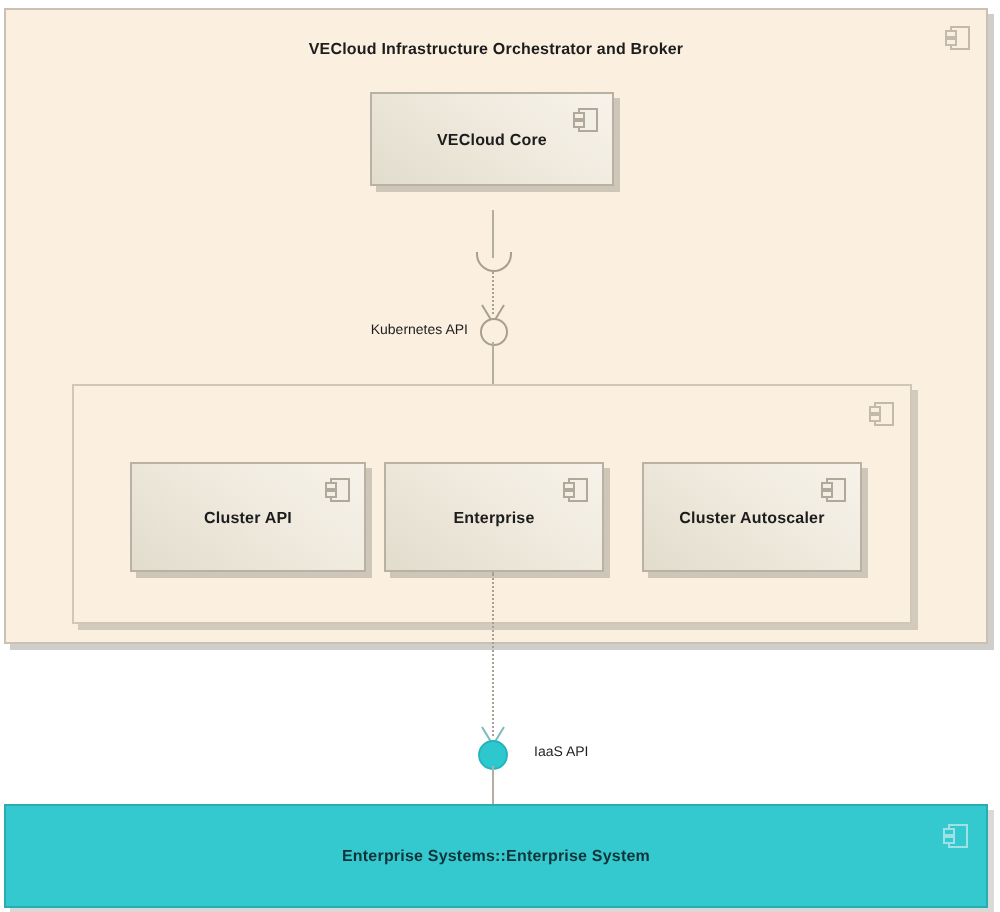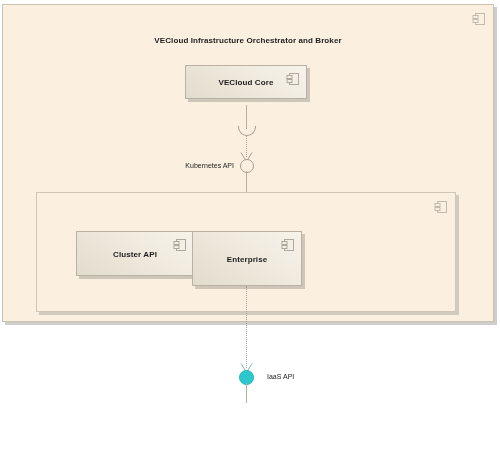--- a/index.html
+++ b/index.html
@@ -50,26 +50,26 @@
   }
 
   .component-box {
     background: linear-gradient(215deg, #f7f3ea 0%, #efe9dd 48%, #e2dccd 100%);
     border: 1px solid #b9b2a4;
     box-shadow: 3px 3px 0 0 rgba(150,146,138,0.45);
   }
 
   .vecloud-core {
     left: 185px;
-    top: 65px;
+    top: 46px;
     width: 122px;
-    height: 34px;
-  }
-
-  .sub-comp-1 { left: 76px;  top: 231px; width: 118px; height: 45px; padding-left: 32px; }
+    height: 47px;
+  }
+
+  .sub-comp-1 { left: 65px;  top: 231px; width: 118px; height: 55px; padding-left: 32px; }
   .sub-comp-2 { left: 192px; top: 231px; width: 110px; height: 55px; }
   .sub-comp-3 { left: 321px; top: 231px; width: 110px; height: 55px; }
 
   .enterprise-box {
     left: 2px;
     top: 402px;
     width: 492px;
     height: 52px;
     background: #33c9ce;
     border: 1px solid #2aadb2;
@@ -80,21 +80,21 @@
   .pkg-title {
     position: absolute;
     left: 0;
     right: 0;
     text-align: center;
     font-size: 8px;
     font-weight: bold;
     color: #1d1d1d;
     letter-spacing: 0.1px;
   }
-  .outer-package > .pkg-title { top: 15px; margin-top: 16px; }
+  .outer-package > .pkg-title { top: 15px; }
   .inner-package > .pkg-title { top: 16px; }
 
   .box-title {
     position: absolute;
     left: 0;
     right: 0;
     top: 50%;
     transform: translateY(-50%);
     text-align: center;
     font-size: 8px;
@@ -262,32 +262,54 @@
     <div class="box-title">Enterprise</div>
     <span class="comp-icon icon-tr-box">
       <svg width="14" height="14" viewBox="0 0 14 14">
         <rect x="3.5" y="1.5" width="9" height="11" fill="#f3efe5" stroke="#b0a99b" stroke-width="1"></rect>
         <rect x="1" y="3.5" width="5" height="3" fill="#f3efe5" stroke="#b0a99b" stroke-width="1"></rect>
         <rect x="1" y="7.5" width="5" height="3" fill="#f3efe5" stroke="#b0a99b" stroke-width="1"></rect>
       </svg>
     </span>
   </div>
 
+  <div class="uml-box component-box sub-comp-3">
+    <div class="box-title">Cluster Autoscaler</div>
+    <span class="comp-icon icon-tr-box">
+      <svg width="14" height="14" viewBox="0 0 14 14">
+        <rect x="3.5" y="1.5" width="9" height="11" fill="#f3efe5" stroke="#b0a99b" stroke-width="1"></rect>
+        <rect x="1" y="3.5" width="5" height="3" fill="#f3efe5" stroke="#b0a99b" stroke-width="1"></rect>
+        <rect x="1" y="7.5" width="5" height="3" fill="#f3efe5" stroke="#b0a99b" stroke-width="1"></rect>
+      </svg>
+    </span>
+  </div>
 
   <div class="conn">
 
     <div class="line-dotted" style="left:246px; top:286px; height:82px;"></div>
 
     <div class="arrow-v" style="left:240px; top:363px;">
       <svg width="13" height="10" viewBox="0 0 13 10">
         <path d="M1 0.5 L6.5 9.5 L12 0.5" fill="none" stroke="#7fb9bd" stroke-width="1"></path>
       </svg>
     </div>
 
     <div class="ball-filled" style="left:239px; top:370px;"></div>
 
     <div class="iface-label right-of" style="left:267px; top:373px; width:120px;">IaaS API</div>
 
     <div class="line-solid" style="left:246px; top:383px; height:20px;"></div>
   </div>
 
+  <div class="uml-box enterprise-box">
+
+    <div class="box-title">Enterprise Systems::Enterprise System</div>
+
+    <span class="comp-icon icon-tr-ent">
+      <svg width="14" height="14" viewBox="0 0 14 14">
+        <rect x="3.5" y="1.5" width="9" height="11" fill="none" stroke="#9fe2e5" stroke-width="1"></rect>
+        <rect x="1" y="3.5" width="5" height="3" fill="#33c9ce" stroke="#9fe2e5" stroke-width="1"></rect>
+        <rect x="1" y="7.5" width="5" height="3" fill="#33c9ce" stroke="#9fe2e5" stroke-width="1"></rect>
+      </svg>
+    </span>
+  </div>
 
 </div>
 
 </body></html>

